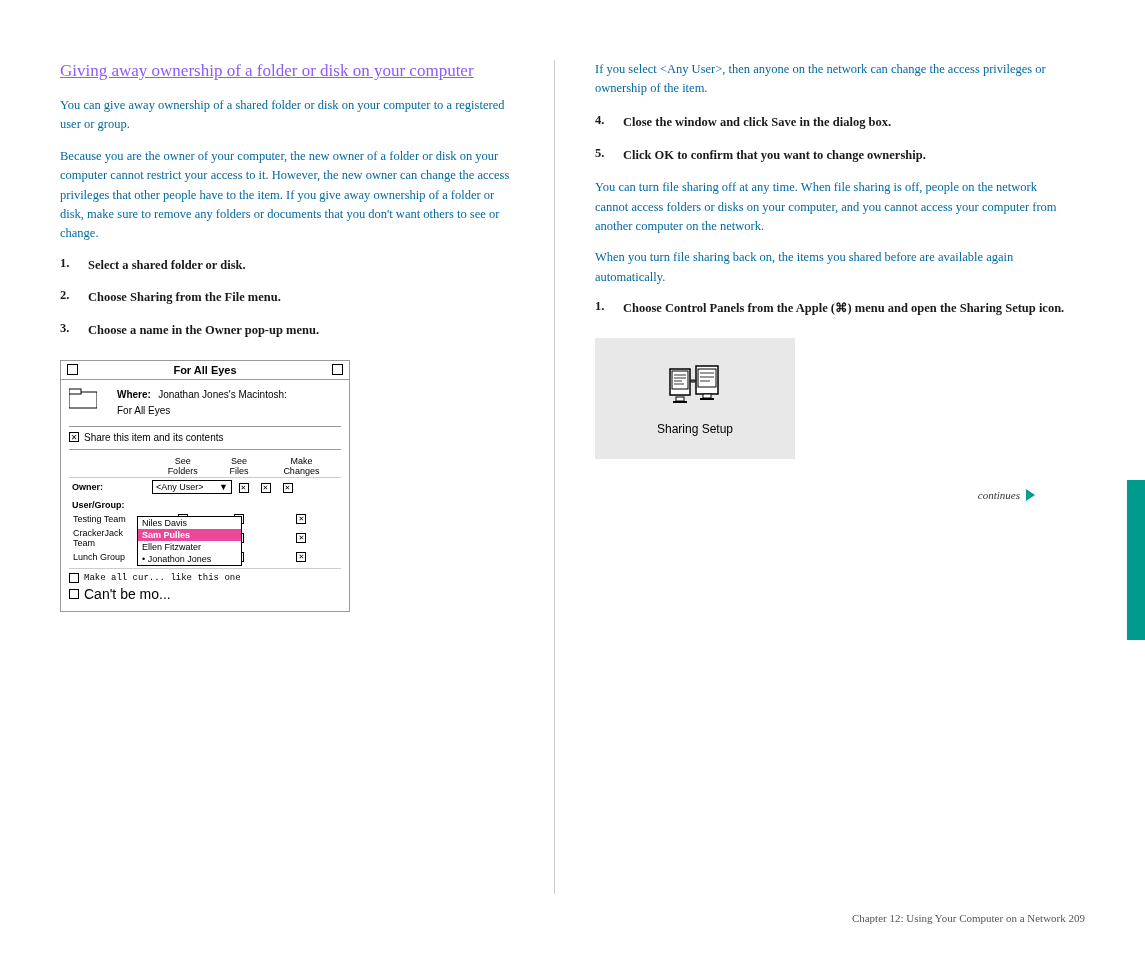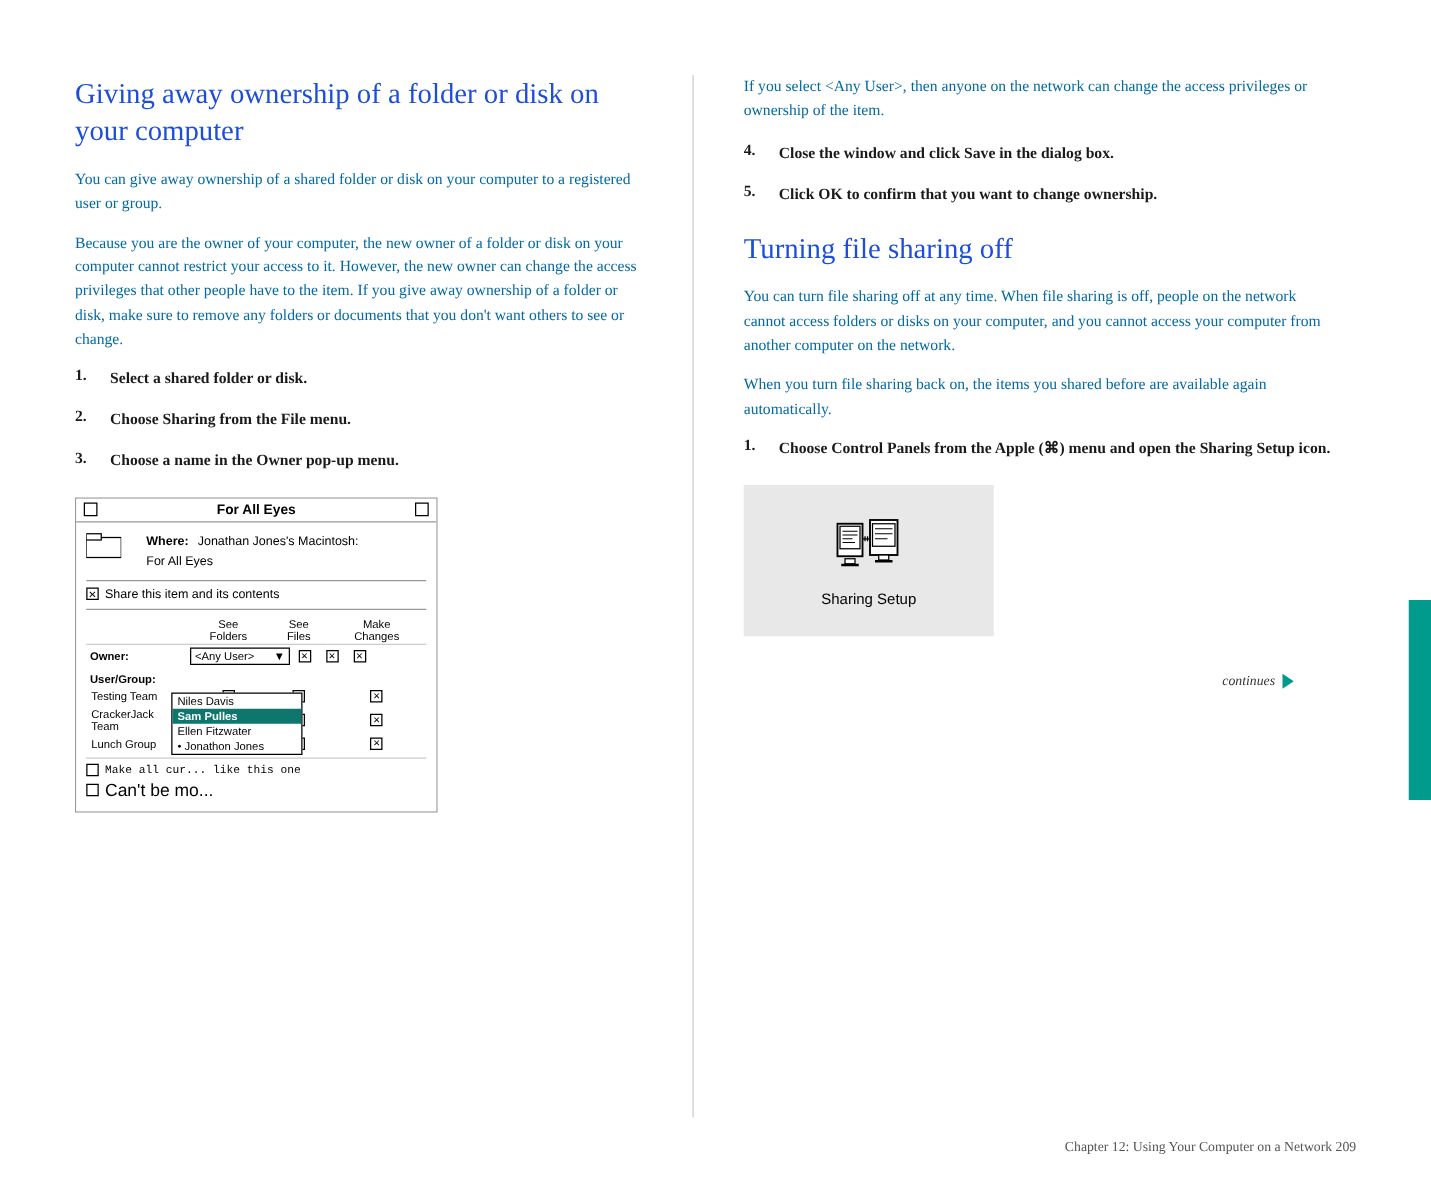--- a/index.html
+++ b/index.html
@@ -38,25 +38,26 @@
     }
 
     .right-col {
       width: 570px;
       padding: 0 60px 0 40px;
     }
 
     
     .section-heading {
       font-family: Georgia, serif;
-      font-size: 23px;
+      font-size: 17px;
       font-weight: normal;
-      color: #1d4ed8;
+      color: #8b5cf6;
       margin-bottom: 14px;
       line-height: 1.3;
+      text-decoration: underline;
     }
 
     
     .body-text {
       font-family: Georgia, serif;
       font-size: 12.5px;
       line-height: 1.55;
       color: #0369a1;
       margin-bottom: 12px;
     }
@@ -427,21 +428,21 @@
               <td class="ss-check-cell">
                   <div class="ss-checkbox-sm checked"></div>
                 </td>
             </tr>
           </tbody>
         </table>
 
         <div style="position:relative; height:0;">
           <div style="position:absolute; left:68px; top:-48px; border:1px solid #000; background:#fff; width:105px; z-index:10; font-size:9px; font-family:Arial,sans-serif;">
             <div style="padding:1px 4px;">Niles Davis</div>
-            <div style="padding:1px 4px; background:#0f766e; color:#fff; font-weight:bold;">Sam Pulles</div>
+            <div style="padding:1px 4px; background:#ec4899; color:#fff; font-weight:bold;">Sam Pulles</div>
             <div style="padding:1px 4px;">Ellen Fitzwater</div>
             <div style="padding:1px 4px;">• Jonathon Jones</div>
           </div>
         </div>
 
         <div class="ss-bottom-checkboxes">
           <div class="ss-bottom-row">
             <div class="ss-checkbox"></div>
             <span style="font-size:9px; font-family:Liberation Mono, monospace;">Make all cur... like this one</span>
           </div>
@@ -459,21 +460,20 @@
 
     <div class="step">
       <span class="step-num">4.</span>
       <span class="step-text">Close the window and click Save in the dialog box.</span>
     </div>
     <div class="step">
       <span class="step-num">5.</span>
       <span class="step-text">Click OK to confirm that you want to change ownership.</span>
     </div>
 
-    <h2 class="section-heading" style="margin-top:20px;">Turning file sharing off</h2>
 
     <p class="body-text">You can turn file sharing off at any time. When file sharing is off, people on the network cannot access folders or disks on your computer, and you cannot access your computer from another computer on the network.</p>
     <p class="body-text">When you turn file sharing back on, the items you shared before are available again automatically.</p>
 
     <div class="step">
       <span class="step-num">1.</span>
       <span class="step-text">Choose Control Panels from the Apple (⌘) menu and open the Sharing Setup icon.</span>
     </div>
 
     <div class="icon-box">

